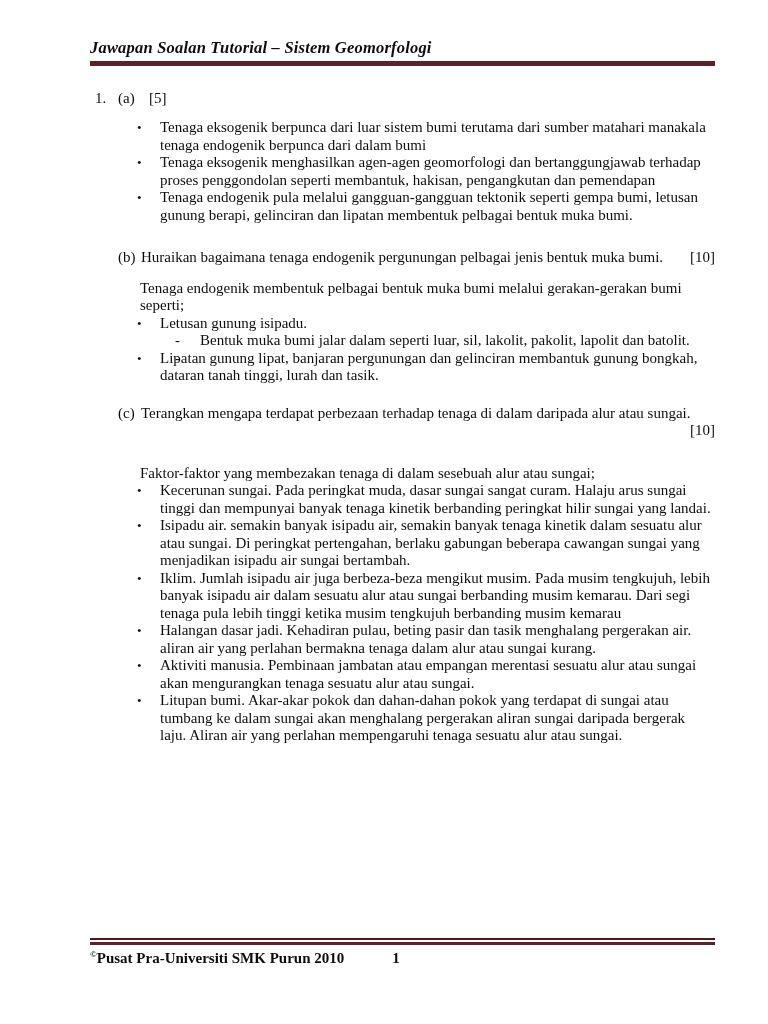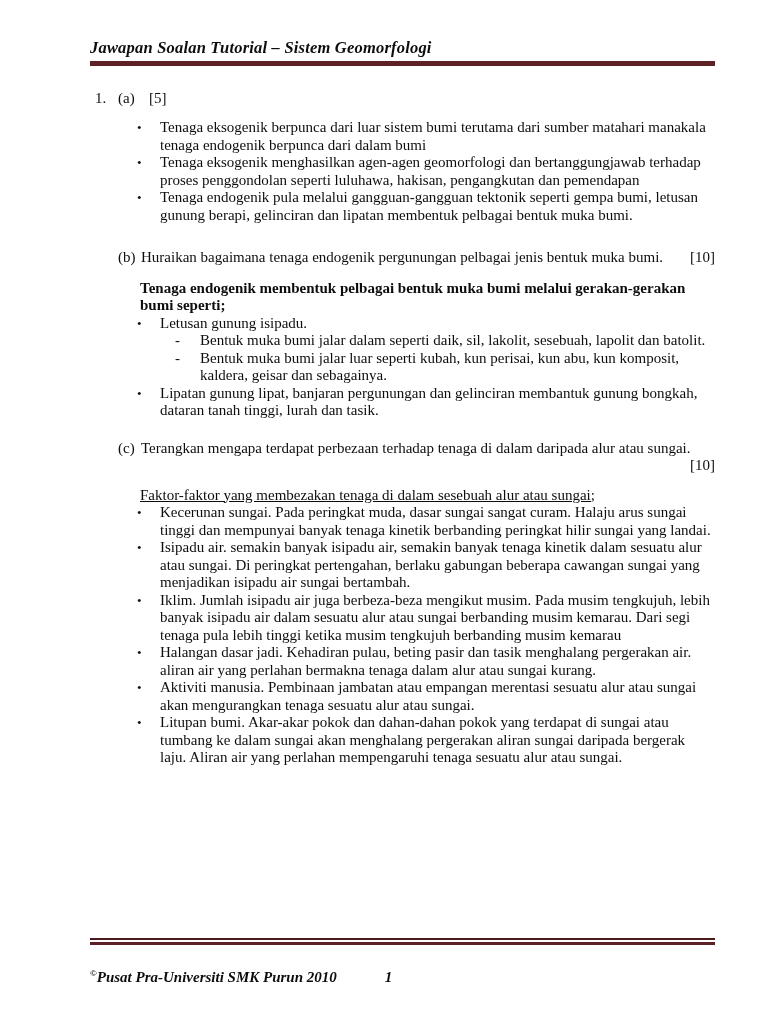--- a/index.html
+++ b/index.html
@@ -48,22 +48,22 @@
   .marks-line {
     text-align: right;
     font-size: 15px;
     line-height: 17.5px;
   }
   .para {
     margin-left: 50px;
     font-size: 15px;
     line-height: 17.5px;
   }
-  .para-b { margin-top: 13px; font-weight: bold; }
-  .para-c { margin-top: 12px; text-decoration: underline; }
+  .para-b { margin-top: 13px; }
+  .para-c { margin-top: 25px; }
   
   ul.bullets {
     list-style: none;
     margin: 0;
     padding: 0 0 0 70px;
     font-size: 15px;
     line-height: 17.5px;
   }
   ul.bullets.gap-top { margin-top: 12px; }
   ul.bullets > li { position: relative; }
@@ -87,24 +87,23 @@
   
   .footer {
     position: absolute;
     left: 90px;
     right: 53px;
     top: 938px;
   }
   .footer-rule-thin { height: 1.5px; background: #4a191c; }
   .footer-rule-thick { height: 3.5px; background: #5e2126; margin-top: 2px; }
   .footer-line {
-    margin-top: 19px;
+    margin-top: 0;
     font-size: 15px;
     font-weight: bold;
-    font-style: italic;
     line-height: 18px;
   }
   .footer-line .copyright {
     font-size: 9px;
     vertical-align: super;
     font-weight: bold;
   }
   .footer-line .page-num { margin-left: 48px; }
 </style>
 </head>
@@ -123,21 +122,21 @@
     <span class="qmark">[5]</span>
   </div>
 
   <ul class="bullets gap-top">
     <li>
       <span class="bullet-marker">•</span>
       <span>Tenaga eksogenik berpunca dari luar sistem bumi terutama dari sumber matahari manakala tenaga endogenik berpunca dari dalam bumi</span>
     </li>
     <li>
       <span class="bullet-marker">•</span>
-      <span>Tenaga eksogenik menghasilkan agen-agen geomorfologi dan bertanggungjawab terhadap proses penggondolan seperti luluhawa, hakisan, pengangkutan dan pemendapan</span>
+      <span>Tenaga eksogenik menghasilkan agen-agen geomorfologi dan bertanggungjawab terhadap proses penggondolan seperti membantuk, hakisan, pengangkutan dan pemendapan</span>
     </li>
     <li>
       <span class="bullet-marker">•</span>
       <span>Tenaga endogenik pula melalui gangguan-gangguan tektonik seperti gempa bumi, letusan gunung berapi, gelinciran dan lipatan membentuk pelbagai bentuk muka bumi.</span>
     </li>
   </ul>
 
   <div class="qline sub-q q1b">
     <span class="qletter">(b)</span>
     <span class="qtext">Huraikan bagaimana tenaga endogenik pergunungan pelbagai jenis bentuk muka bumi.</span>
@@ -146,25 +145,24 @@
 
   <div class="para para-b">Tenaga endogenik membentuk pelbagai bentuk muka bumi melalui gerakan-gerakan bumi seperti;</div>
 
   <ul class="bullets">
     <li>
       <span class="bullet-marker">•</span>
       <span>Letusan gunung isipadu.</span>
       <ul class="subdash">
         <li>
           <span class="dash-marker">-</span>
-          <span>Bentuk muka bumi jalar dalam seperti daik, sil, lakolit, sesebuah, lapolit dan batolit.</span>
+          <span>Bentuk muka bumi jalar dalam seperti luar, sil, lakolit, pakolit, lapolit dan batolit.</span>
         </li>
         <li>
           <span class="dash-marker">-</span>
-          <span>Bentuk muka bumi jalar luar seperti kubah, kun perisai, kun abu, kun komposit, kaldera, geisar dan sebagainya.</span>
         </li>
       </ul>
     </li>
     <li>
       <span class="bullet-marker">•</span>
       <span>Lipatan gunung lipat, banjaran pergunungan dan gelinciran membantuk gunung bongkah, dataran tanah tinggi, lurah dan tasik.</span>
     </li>
   </ul>
 
   <div class="qline sub-q q1c">

